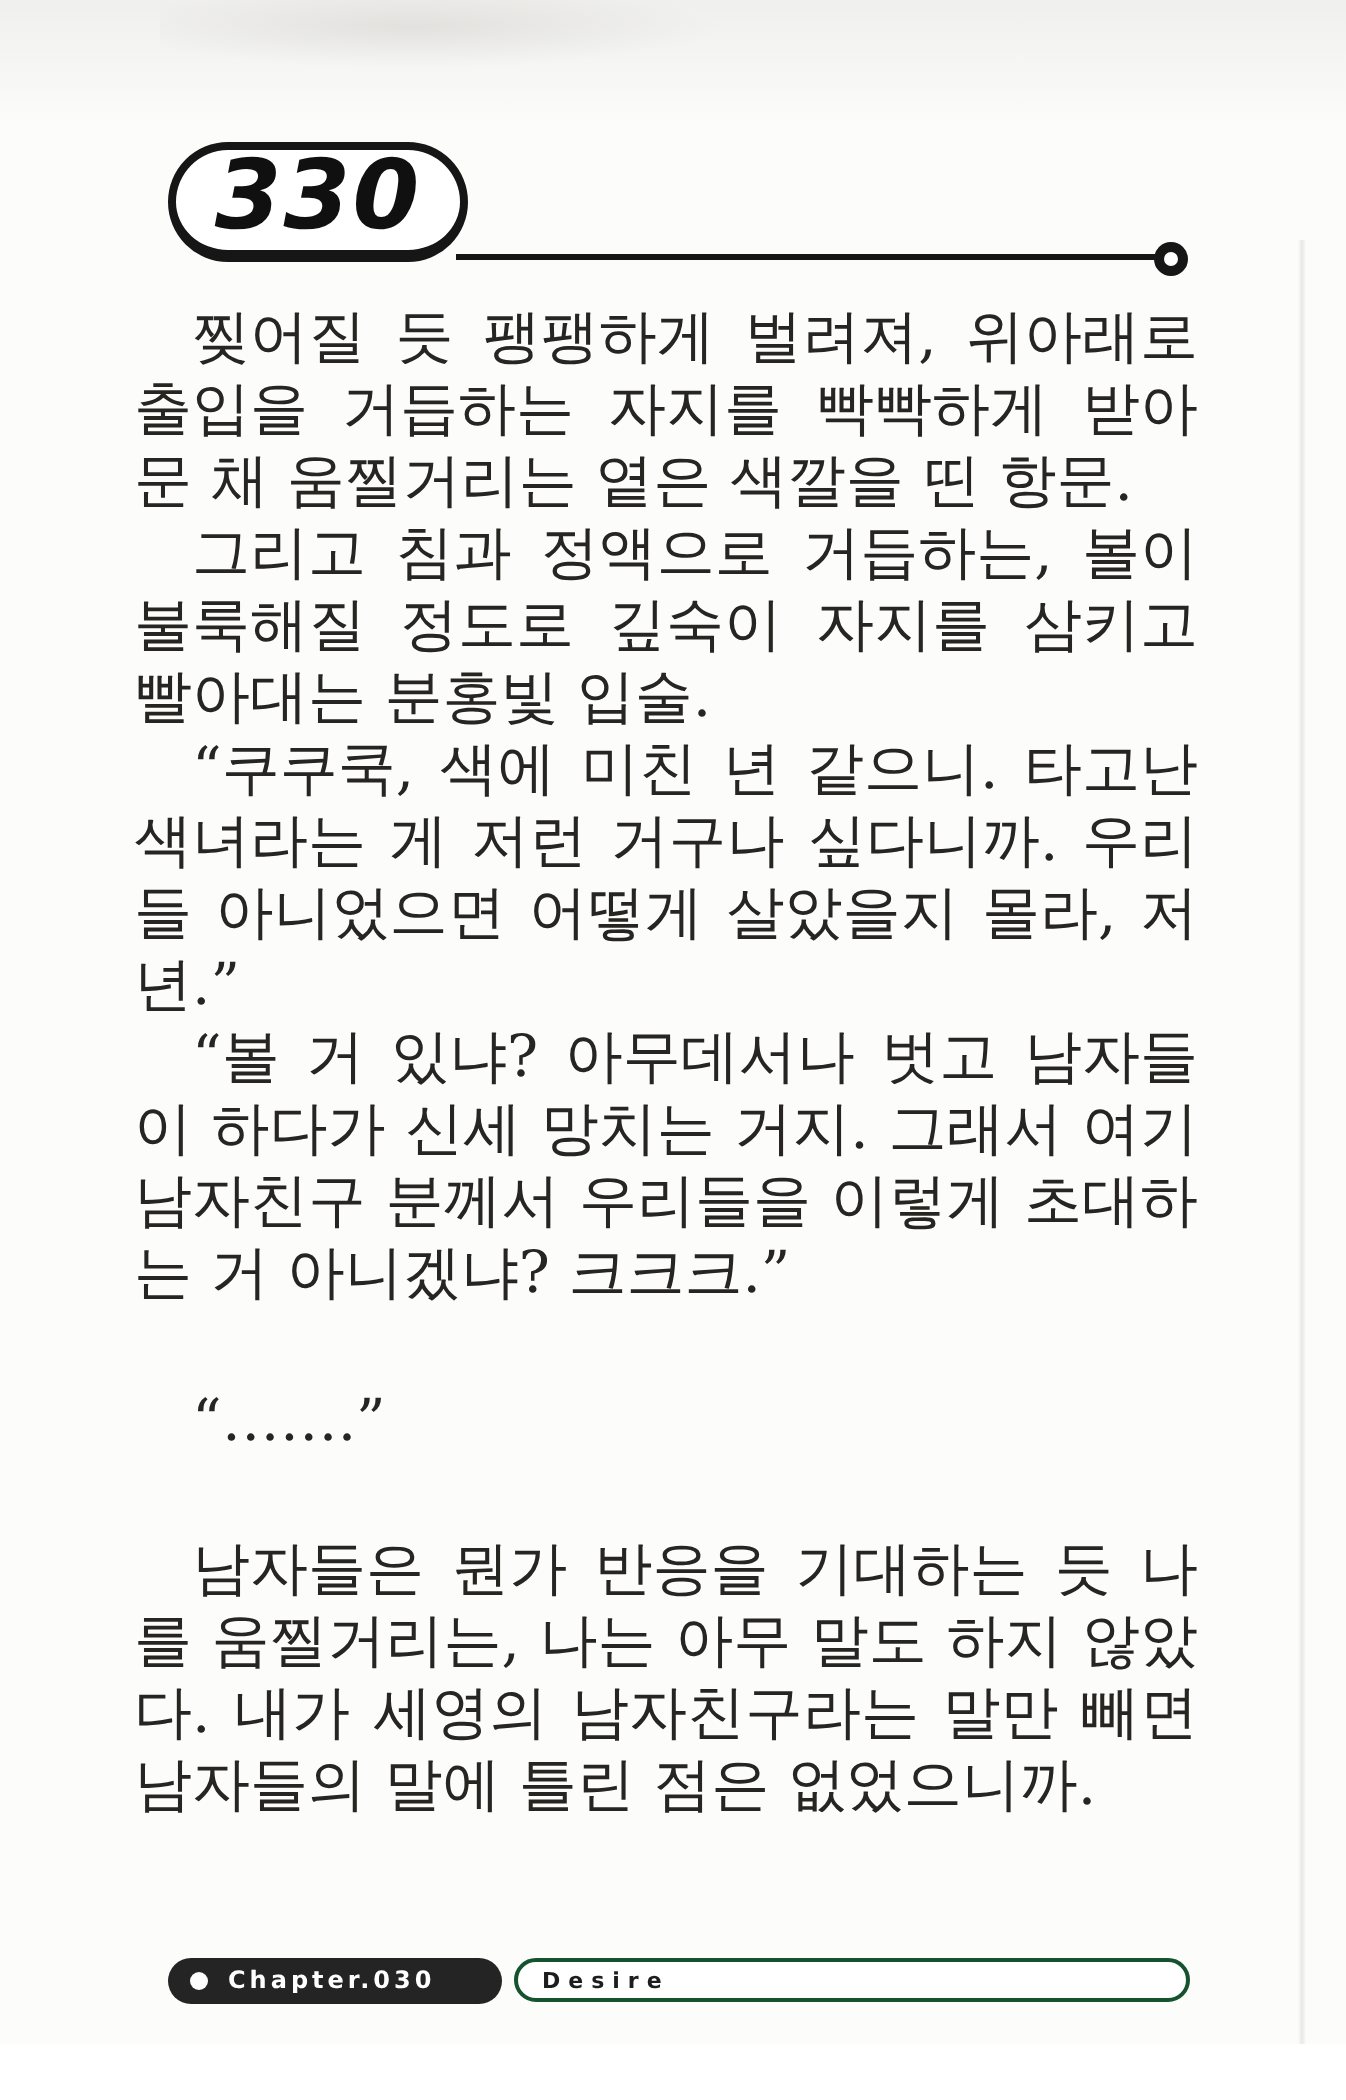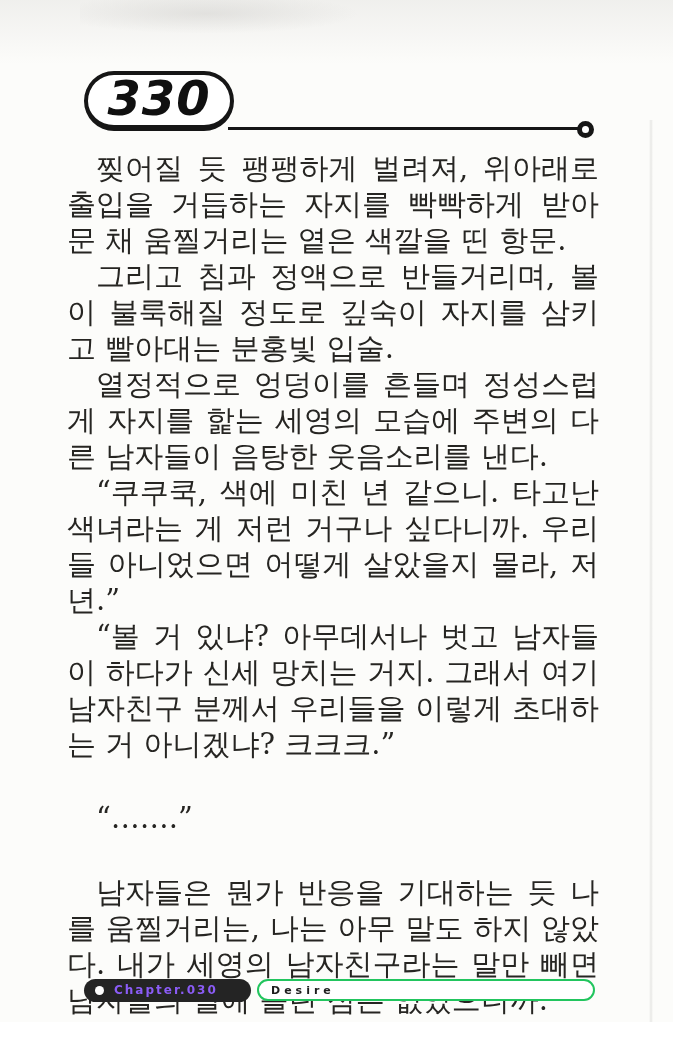--- a/index.html
+++ b/index.html
@@ -61,27 +61,27 @@
   }
   .para.gap{margin-top:38px;}
   
   .chapter-pill{
     position:absolute;left:84px;top:979px;width:167px;height:23px;
     background:#242424;border-radius:12px;
     display:flex;align-items:center;gap:10px;padding-left:11px;
   }
   .bullet-dot{width:9px;height:9px;border-radius:50%;background:#fdfdfd;flex:0 0 auto;}
   .chapter-label{
-    color:#8b5cf6;font-family:"DejaVu Sans","Liberation Sans",sans-serif;
+    color:#ffffff;font-family:"DejaVu Sans","Liberation Sans",sans-serif;
     font-size:12px;font-weight:bold;letter-spacing:2px;line-height:1;
     transform:translateY(-1px);
   }
   .series-pill{
     position:absolute;left:257px;top:979px;width:338px;height:22px;
-    background:#fff;border:2px solid #22c55e;border-radius:12px;
+    background:#fff;border:2px solid #14532d;border-radius:12px;
     display:flex;align-items:center;padding-left:12px;
   }
   .series-label{
     color:#1d1d1d;font-family:"DejaVu Sans","Liberation Sans",sans-serif;
     font-size:11px;font-weight:bold;letter-spacing:4px;line-height:1;
   }
 </style>
 </head>
 <body>
 
@@ -94,22 +94,21 @@
   <header>
     <div class="badge">
       <span class="badge-number">330</span>
     </div>
     <div class="header-rule"></div>
     <div class="header-rule-dot"></div>
   </header>
 
   <main class="text" id="paragraphs">
       <p class="para">찢어질 듯 팽팽하게 벌려져, 위아래로 출입을 거듭하는 자지를 빡빡하게 받아 문 채 움찔거리는 옅은 색깔을 띤 항문.</p>
-      <p class="para">그리고 침과 정액으로 반들거리며, 볼이 불룩해질 정도로 깊숙이 자지를 삼키고 빨아대는 분홍빛 입술.</p>
-      <p class="para">열정적으로 엉덩이를 흔들며 정성스럽게 자지를 핥는 세영의 모습에 주변의 다른 남자들이 음탕한 웃음소리를 낸다.</p>
+      <p class="para">그리고 침과 정액으로 거듭하는, 볼이 불룩해질 정도로 깊숙이 자지를 삼키고 빨아대는 분홍빛 입술.</p>
       <p class="para">“쿠쿠쿡, 색에 미친 년 같으니. 타고난 색녀라는 게 저런 거구나 싶다니까. 우리들 아니었으면 어떻게 살았을지 몰라, 저년.”</p>
       <p class="para">“볼 거 있냐? 아무데서나 벗고 남자들이 하다가 신세 망치는 거지. 그래서 여기 남자친구 분께서 우리들을 이렇게 초대하는 거 아니겠냐? 크크크.”</p>
       <p class="para gap">“…….”</p>
       <p class="para gap">남자들은 뭔가 반응을 기대하는 듯 나를 움찔거리는, 나는 아무 말도 하지 않았다. 내가 세영의 남자친구라는 말만 빼면 남자들의 말에 틀린 점은 없었으니까.</p>
     </main>
 
   <footer>
     <div class="chapter-pill">
       <span class="bullet-dot"></span>
       <span class="chapter-label">Chapter.030</span>

